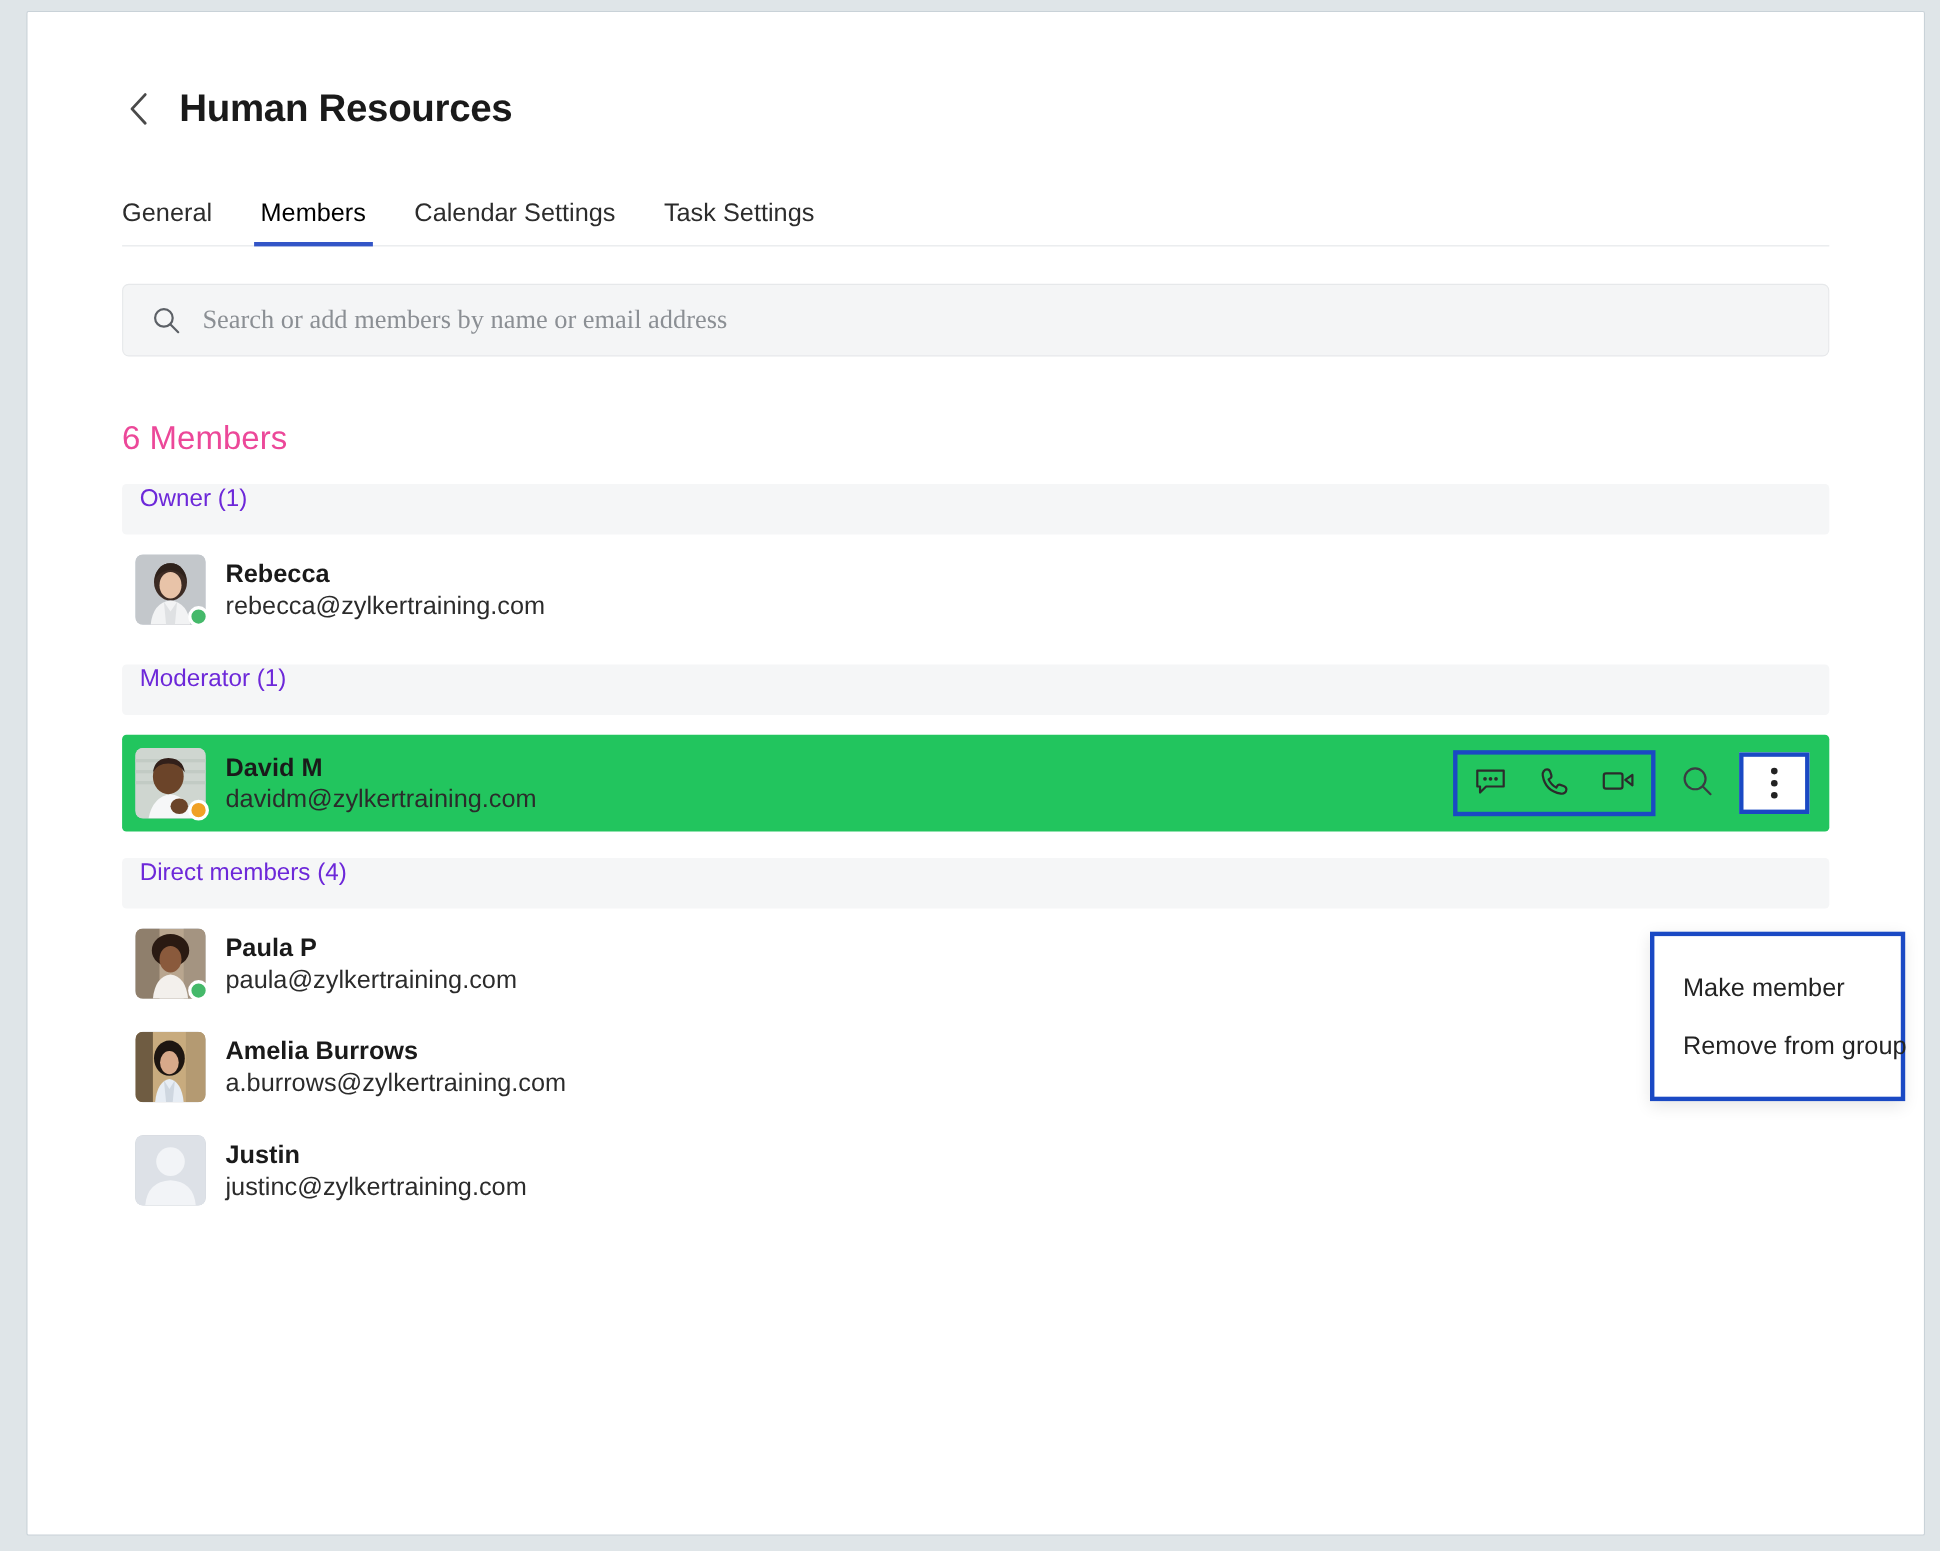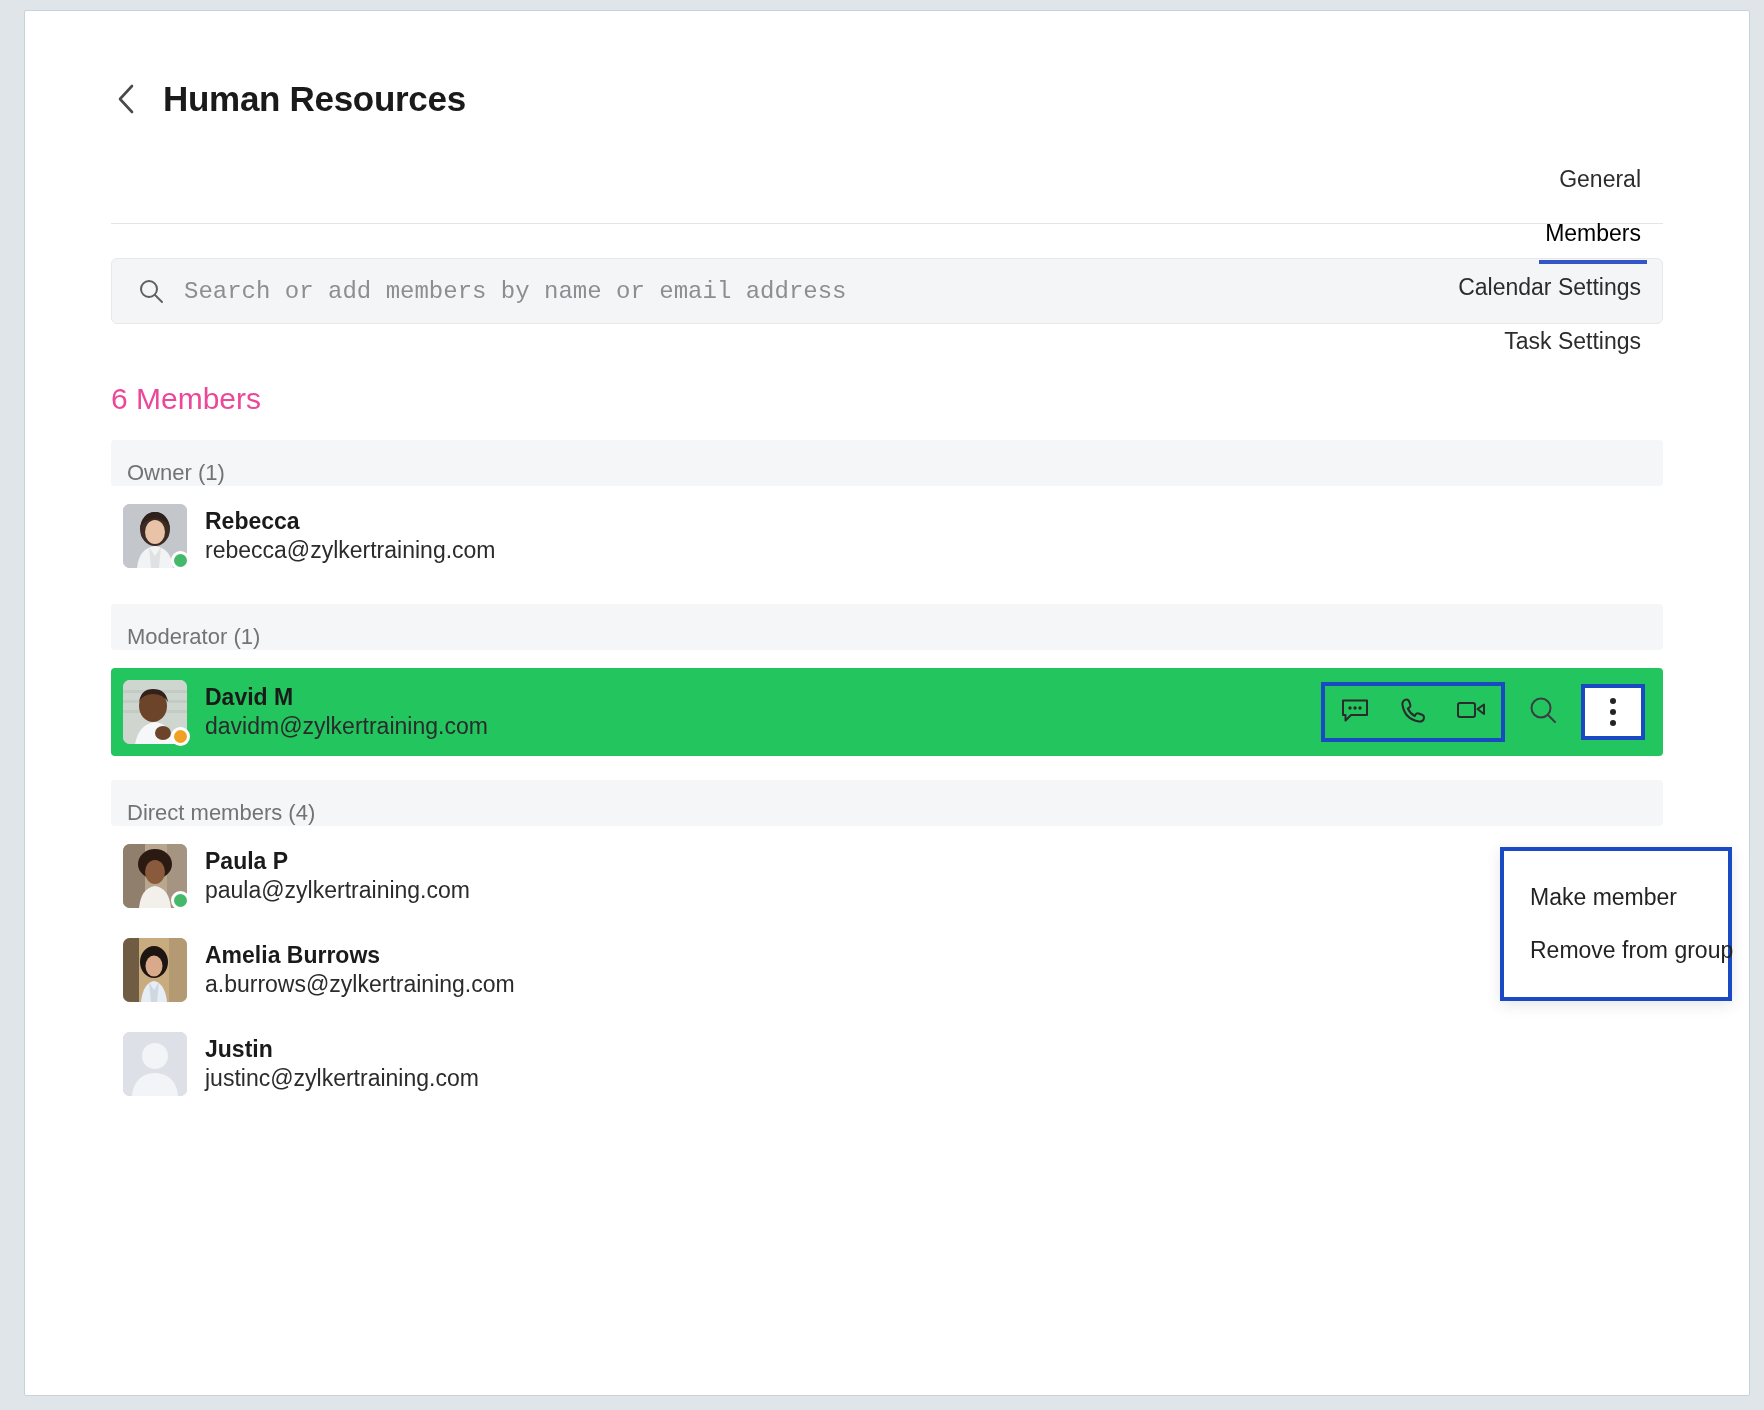--- a/index.html
+++ b/index.html
@@ -50,25 +50,24 @@
     color: #1a1a1a;
     letter-spacing: -0.3px;
     line-height: 1;
     margin: 0;
   }
 
   
   .tabs {
     display: flex;
     align-items: flex-end;
-    gap: 13px;
+    gap: 0;
     margin-top: 52px;
     border-bottom: 1px solid #e3e6e8;
     height: 56px;
-    flex-direction: column;
   }
   .tab {
     position: relative;
     font-size: 23px;
     color: #2c2c2c;
     padding: 0 22px 18px 22px;
     cursor: pointer;
     white-space: nowrap;
     line-height: 1;
   }
@@ -94,21 +93,21 @@
     padding: 0 26px;
     gap: 18px;
     cursor: text;
   }
   .search-icon { flex: 0 0 auto; display: flex; align-items: center; }
   .search-input {
     flex: 1 1 auto;
     border: none;
     outline: none;
     background: transparent;
-    font-family: Liberation Mono, monospace;
+    font-family: Liberation Serif, serif;
     font-size: 24px;
     color: #2b2b2b;
     height: 100%;
   }
   .search-input::placeholder { color: #8b8f94; }
 
   
   .members-count {
     margin-top: 58px;
     font-size: 30px;
@@ -116,24 +115,24 @@
     color: #ec4899;
   }
 
   
   .group-band {
     margin-top: 24px;
     height: 46px;
     background: #f5f6f7;
     border-radius: 4px;
     display: flex;
-    align-items: flex-end;
+    align-items: flex-start;
     padding: 0 16px;
     font-size: 22px;
-    color: #737373;
+    color: #6d28d9;
   }
 
   
   .member-row {
     position: relative;
     display: flex;
     align-items: center;
     height: 88px;
     padding: 0 16px 0 12px;
     margin-top: 6px;

